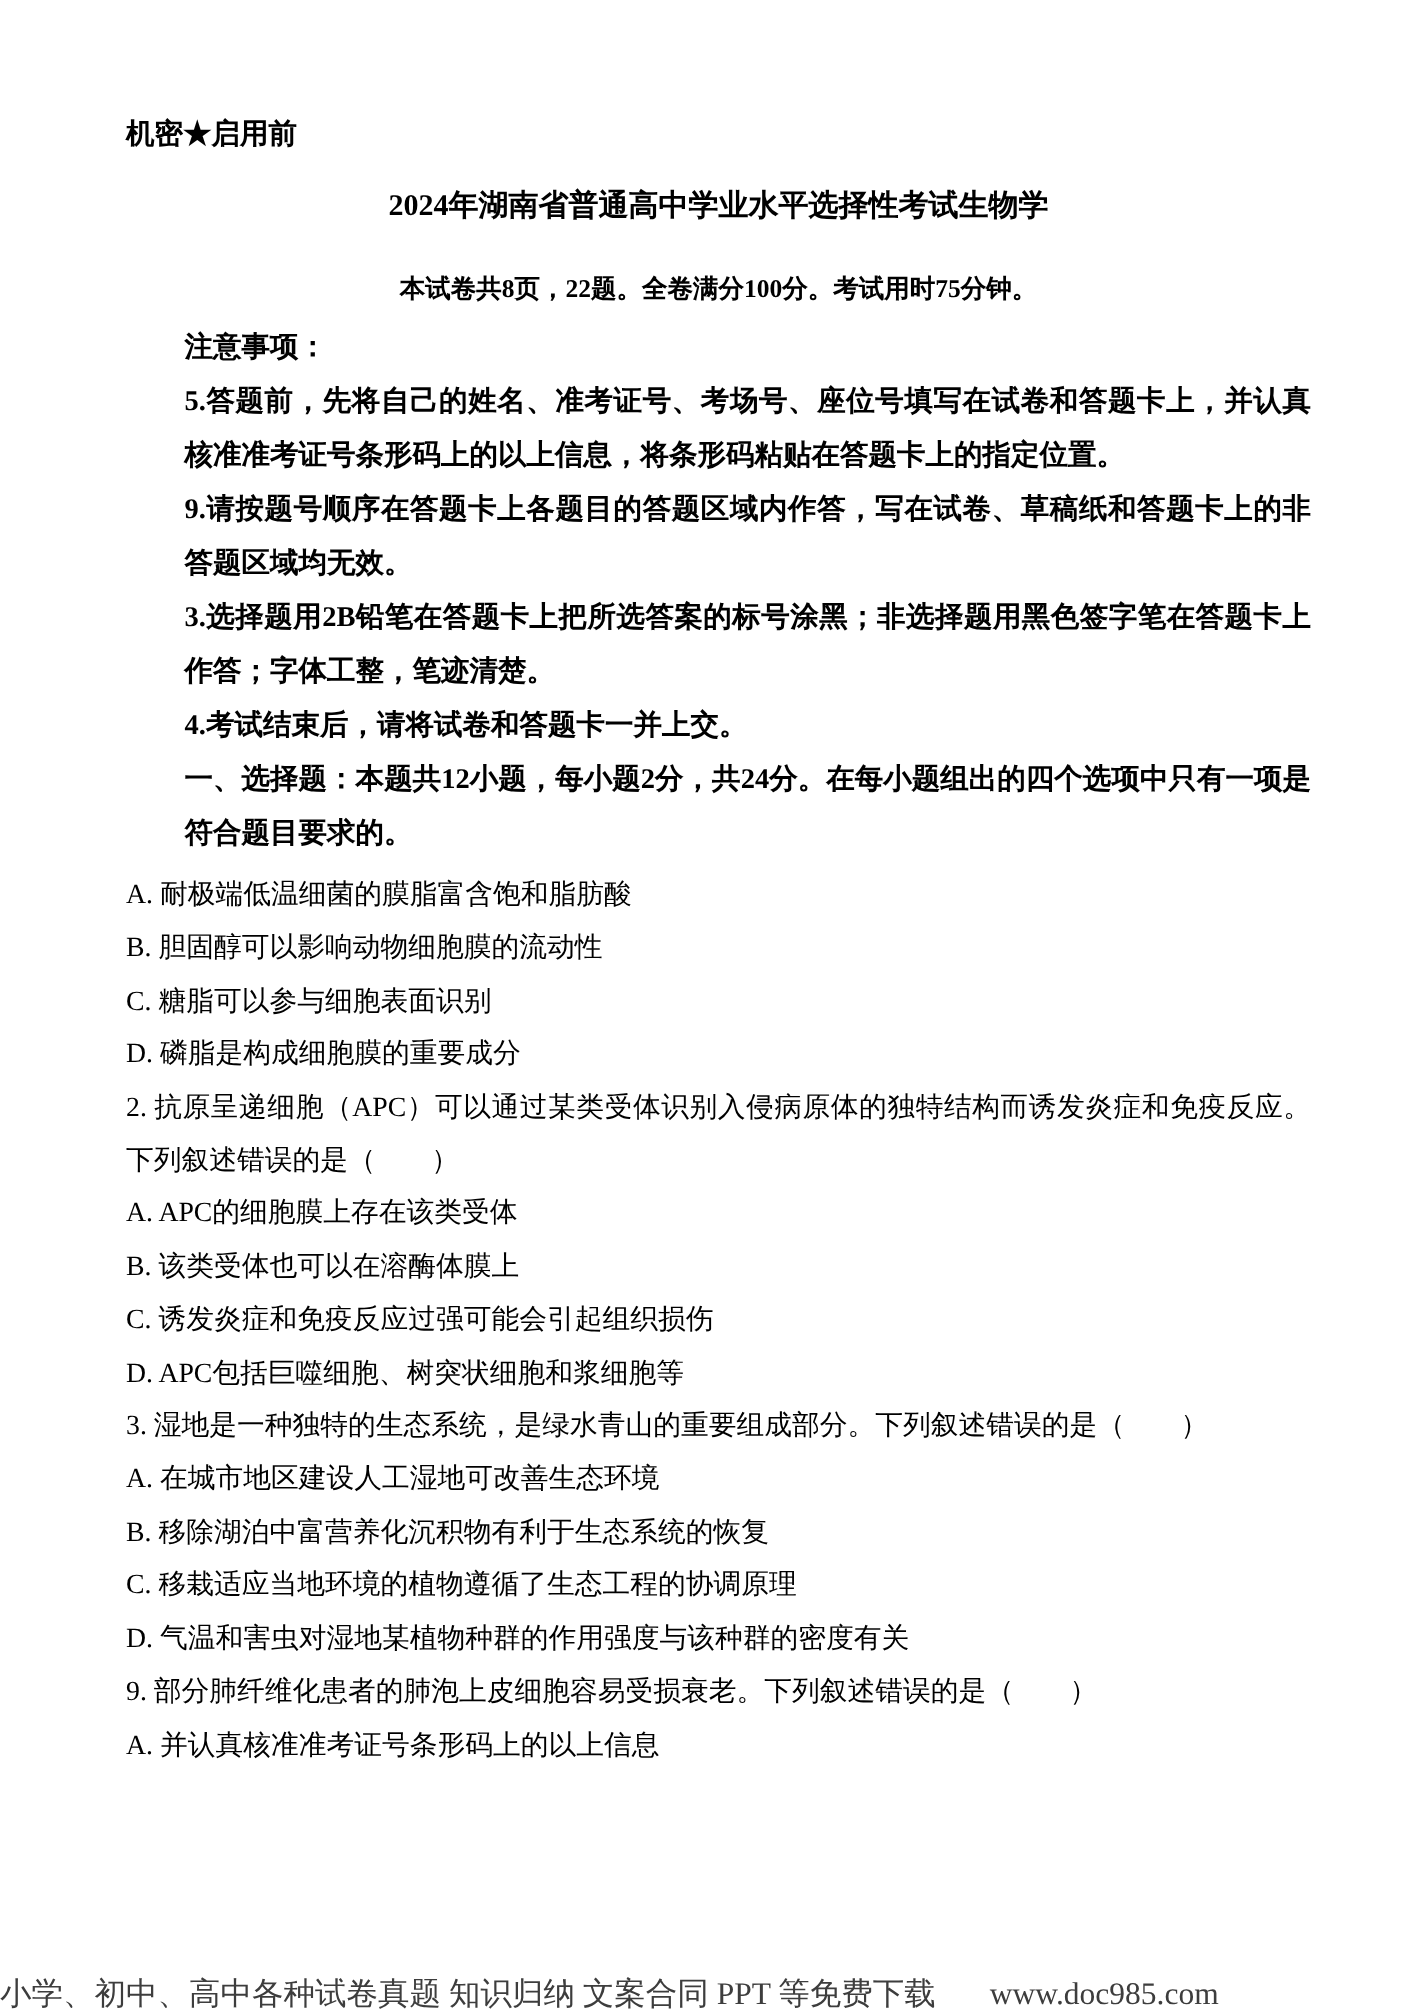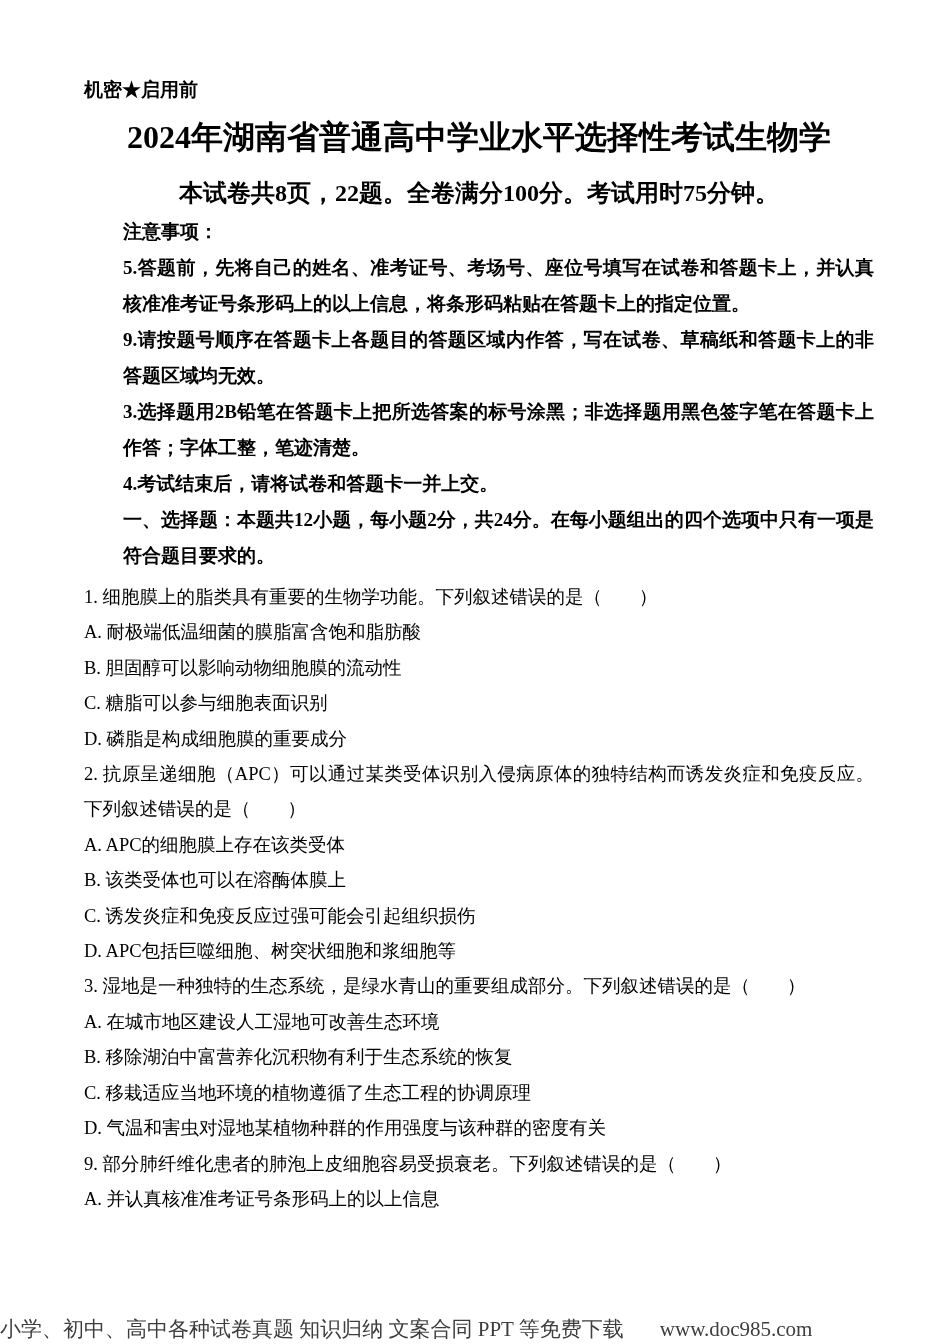--- a/index.html
+++ b/index.html
@@ -23,28 +23,28 @@
     width: 790px;
   }
   .classification {
     font-size: 19px;
     font-weight: bold;
     line-height: 24px;
     text-align: left;
   }
   .title {
     margin: 18px 0 0 0;
-    font-size: 32px;
+    font-size: 20px;
     line-height: 34px;
     font-weight: bold;
     text-align: center;
   }
   .exam-info {
     margin-top: 26px;
-    font-size: 24px;
+    font-size: 17px;
     line-height: 26px;
     font-weight: bold;
     text-align: center;
   }
   .notice {
     margin-top: 8px;
     font-size: 19px;
     line-height: 36px;
     font-weight: bold;
     margin-left: 39px;
@@ -95,21 +95,20 @@
       <p>5.答题前，先将自己的姓名、准考证号、考场号、座位号填写在试卷和答题卡上，并认真核准准考证号条形码上的以上信息，将条形码粘贴在答题卡上的指定位置。</p>
       <p>9.请按题号顺序在答题卡上各题目的答题区域内作答，写在试卷、草稿纸和答题卡上的非答题区域均无效。</p>
       <p>3.选择题用2B铅笔在答题卡上把所选答案的标号涂黑；非选择题用黑色签字笔在答题卡上作答；字体工整，笔迹清楚。</p>
       <p>4.考试结束后，请将试卷和答题卡一并上交。</p>
       <p>一、选择题：本题共12小题，每小题2分，共24分。在每小题组出的四个选项中只有一项是符合题目要求的。</p>
     </div>
 
     <div class="questions">
 
       <div class="question">
-        <p>1. 细胞膜上的脂类具有重要的生物学功能。下列叙述错误的是（　　）</p>
         <p>A. 耐极端低温细菌的膜脂富含饱和脂肪酸</p>
         <p>B. 胆固醇可以影响动物细胞膜的流动性</p>
         <p>C. 糖脂可以参与细胞表面识别</p>
         <p>D. 磷脂是构成细胞膜的重要成分</p>
       </div>
 
       <div class="question">
         <p>2. 抗原呈递细胞（APC）可以通过某类受体识别入侵病原体的独特结构而诱发炎症和免疫反应。下列叙述错误的是（　　）</p>
         <p>A. APC的细胞膜上存在该类受体</p>
         <p>B. 该类受体也可以在溶酶体膜上</p>

